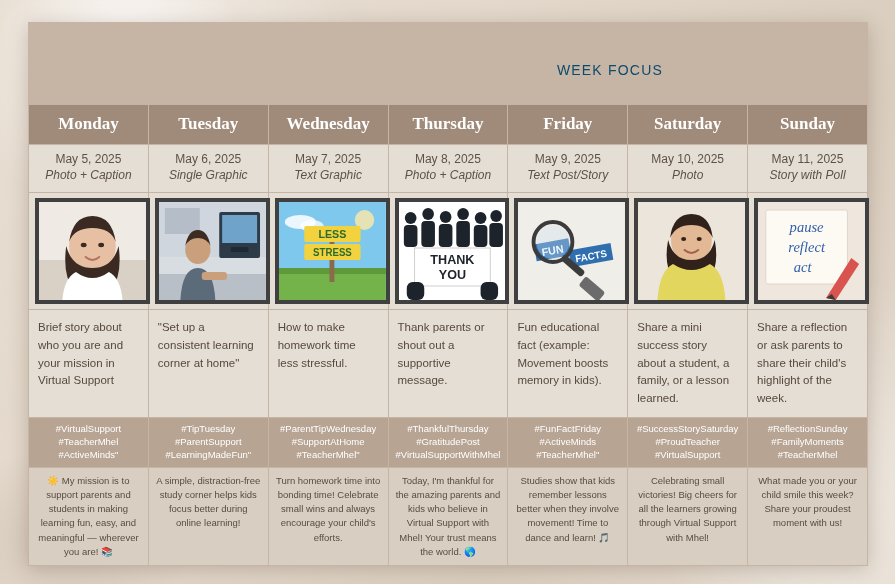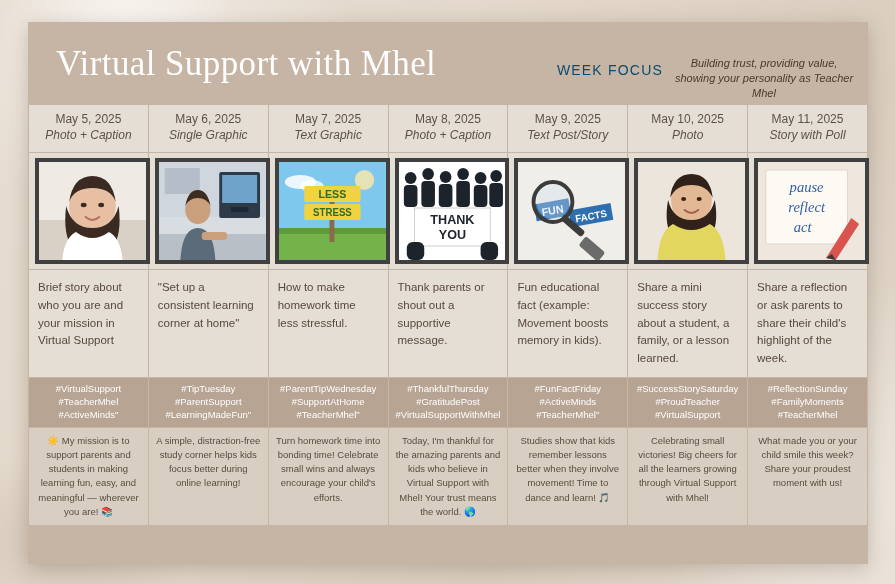--- a/index.html
+++ b/index.html
@@ -168,28 +168,35 @@
     line-height: 1.5;
   }
 </style>
 </head>
 <body>
 
 <div id="page">
   <div id="sheet">
 
     <div class="head">
-      <div class="title">Virtual Support with Mhel</div>
       <div class="week-focus-label">WEEK FOCUS</div>
-      <div class="week-focus-text">Building trust, providing value, showing your personality as Teacher Mhel</div>
     </div>
 
     <table class="cal">
 
       <tbody>
+          <tr>
+        <td class="dayhdr">Monday</td>
+        <td class="dayhdr">Tuesday</td>
+        <td class="dayhdr">Wednesday</td>
+        <td class="dayhdr">Thursday</td>
+        <td class="dayhdr">Friday</td>
+        <td class="dayhdr">Saturday</td>
+        <td class="dayhdr">Sunday</td>
+      </tr>
 
       <tr>
         <td class="datecell">
           <div class="date">May 5, 2025</div>
           <div class="type">Photo + Caption</div>
         </td>
         <td class="datecell">
           <div class="date">May 6, 2025</div>
           <div class="type">Single Graphic</div>
         </td>

